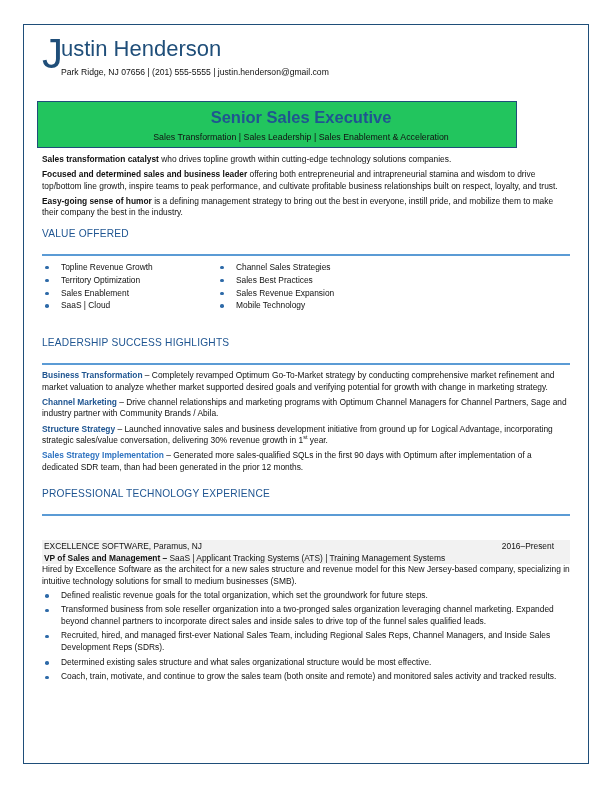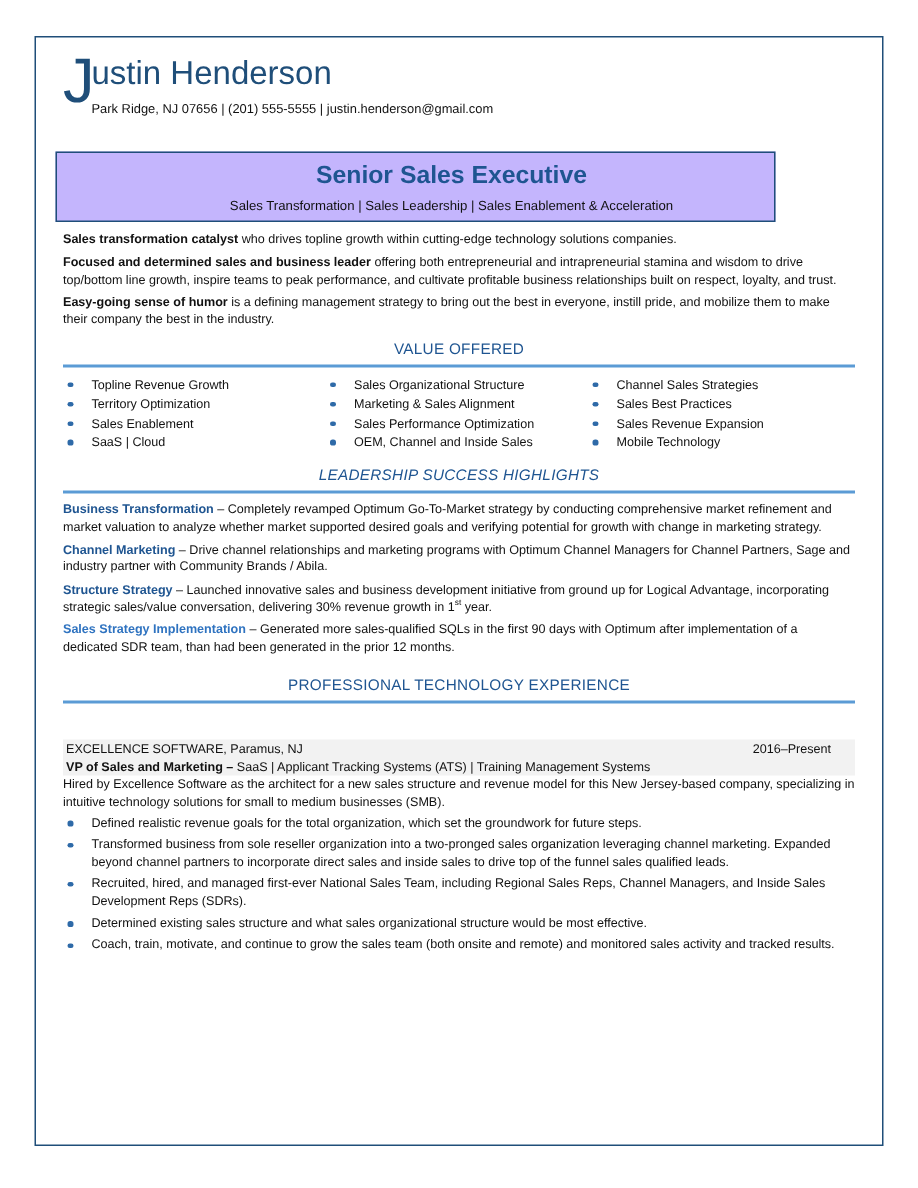--- a/index.html
+++ b/index.html
@@ -22,37 +22,37 @@
     position: absolute; left: 19px; top: 4px;
     font-size: 22px; line-height: 24px; color: #1f4e79; white-space: nowrap;
   }
   .contact {
     position: absolute; left: 19px; top: 34px;
     font-size: 8.6px; line-height: 11px; color: #111; white-space: nowrap;
   }
 
   .title-box {
     position: absolute; left: 37px; top: 101px; width: 480px; height: 47px;
-    background: #c4b5fd; border: 1.2px solid #1f4e79; text-align: center; padding-left: 48px;
+    background: #22c55e; border: 1.2px solid #1f4e79; text-align: center; padding-left: 48px;
   }
   .title-box .title {
     font-size: 16.5px; font-weight: bold; color: #1f5591; margin-top: 5px; line-height: 20px;
   }
   .title-box .subtitle {
     font-size: 8.8px; color: #111; margin-top: 5px; line-height: 11px;
   }
 
   .content { position: absolute; left: 42px; top: 154px; width: 528px; font-size: 8.4px; line-height: 11.6px; }
 
   .summary p { margin-bottom: 3.5px; }
   .summary b { font-weight: bold; }
 
   .section-head {
-    text-align: center; color: #1f5591; font-size: 10.2px; letter-spacing: 0.2px;
-    padding-bottom: 3px; border-bottom: 2.2px solid #5b9bd5; margin-top: 8px; margin-bottom: 5px;
+    color: #1f5591; font-size: 10.2px; letter-spacing: 0.2px;
+    padding-bottom: 14px; border-bottom: 2.2px solid #5b9bd5; margin-top: 8px; margin-bottom: 5px;
     line-height: 13px;
   }
 
   .value-grid { display: flex; padding-left: 3px; }
   .value-col { list-style: none; }
   .value-col.c1 { width: 175px; }
   .value-col.c2 { width: 175px; }
   .value-col.c3 { width: 170px; }
   .value-col li { position: relative; padding-left: 16px; line-height: 12.8px; white-space: nowrap; }
   .value-col li::before {
@@ -105,50 +105,44 @@
   </div>
 
   <div class="section-head">VALUE OFFERED</div>
   <div class="value-grid">
     <ul class="value-col c1">
       <li>Topline Revenue Growth</li>
       <li>Territory Optimization</li>
       <li>Sales Enablement</li>
       <li>SaaS | Cloud</li>
     </ul>
-    <ul class="value-col c2">
-      <li>Sales Organizational Structure</li>
-      <li>Marketing &amp; Sales Alignment</li>
-      <li>Sales Performance Optimization</li>
-      <li>OEM, Channel and Inside Sales</li>
-    </ul>
     <ul class="value-col c3">
       <li>Channel Sales Strategies</li>
       <li>Sales Best Practices</li>
       <li>Sales Revenue Expansion</li>
       <li>Mobile Technology</li>
     </ul>
   </div>
 
-  <div class="section-head" style="margin-top:10px;font-style:italic;">LEADERSHIP SUCCESS HIGHLIGHTS</div>
+  <div class="section-head" style="margin-top:24px;">LEADERSHIP SUCCESS HIGHLIGHTS</div>
   <div>
     <p class="highlight"><span class="hl-label">Business Transformation</span><span> – Completely revamped Optimum Go-To-Market strategy by conducting comprehensive market refinement and market valuation to analyze whether market supported desired goals and verifying potential for growth with change in marketing strategy.</span></p>
     <p class="highlight"><span class="hl-label">Channel Marketing</span><span> – Drive channel relationships and marketing programs with Optimum Channel Managers for Channel Partners, Sage and  industry partner with Community Brands / Abila.</span></p>
     <p class="highlight"><span class="hl-label">Structure Strategy</span><span> – Launched innovative sales and business development initiative from ground up for Logical Advantage, incorporating strategic sales/value conversation, delivering 30% revenue growth in 1</span><sup>st</sup><span> year.</span></p>
     <p class="highlight"><span class="hl-label light">Sales Strategy Implementation</span><span> – Generated more sales-qualified SQLs in the first 90 days  with Optimum after implementation of a dedicated SDR team, than had been generated in the prior 12 months.</span></p>
   </div>
 
   <div class="section-head" style="margin-top:14px;">PROFESSIONAL TECHNOLOGY EXPERIENCE</div>
   <div>
     <div class="job-band">
       <div class="row1">
         <span>EXCELLENCE SOFTWARE, Paramus, NJ</span>
         <span class="date">2016–Present</span>
       </div>
-      <div class="row2"><b>VP of Sales and Marketing –</b><span> SaaS | Applicant Tracking Systems (ATS) | Training Management Systems</span></div>
+      <div class="row2"><b>VP of Sales and Management –</b><span> SaaS | Applicant Tracking Systems (ATS) | Training Management Systems</span></div>
     </div>
     <p class="job-desc">Hired by Excellence Software as the architect for a new sales structure and revenue model for this New Jersey-based company, specializing in intuitive technology solutions for small to medium businesses (SMB).</p>
     <ul class="job-bullets">
       <li>Defined realistic revenue goals for the total organization, which set the groundwork for future steps.</li>
       <li>Transformed business from sole reseller organization into a two-pronged sales organization leveraging channel marketing. Expanded beyond channel partners to incorporate direct sales and inside sales to drive top of the funnel sales qualified leads.</li>
       <li>Recruited, hired, and managed first-ever National Sales Team, including Regional Sales Reps, Channel Managers, and Inside Sales Development Reps (SDRs).</li>
       <li>Determined existing sales structure and what sales organizational structure would be most effective.</li>
       <li>Coach, train, motivate, and continue to grow the sales team (both onsite and remote) and monitored sales activity and tracked results.</li>
     </ul>
   </div>

